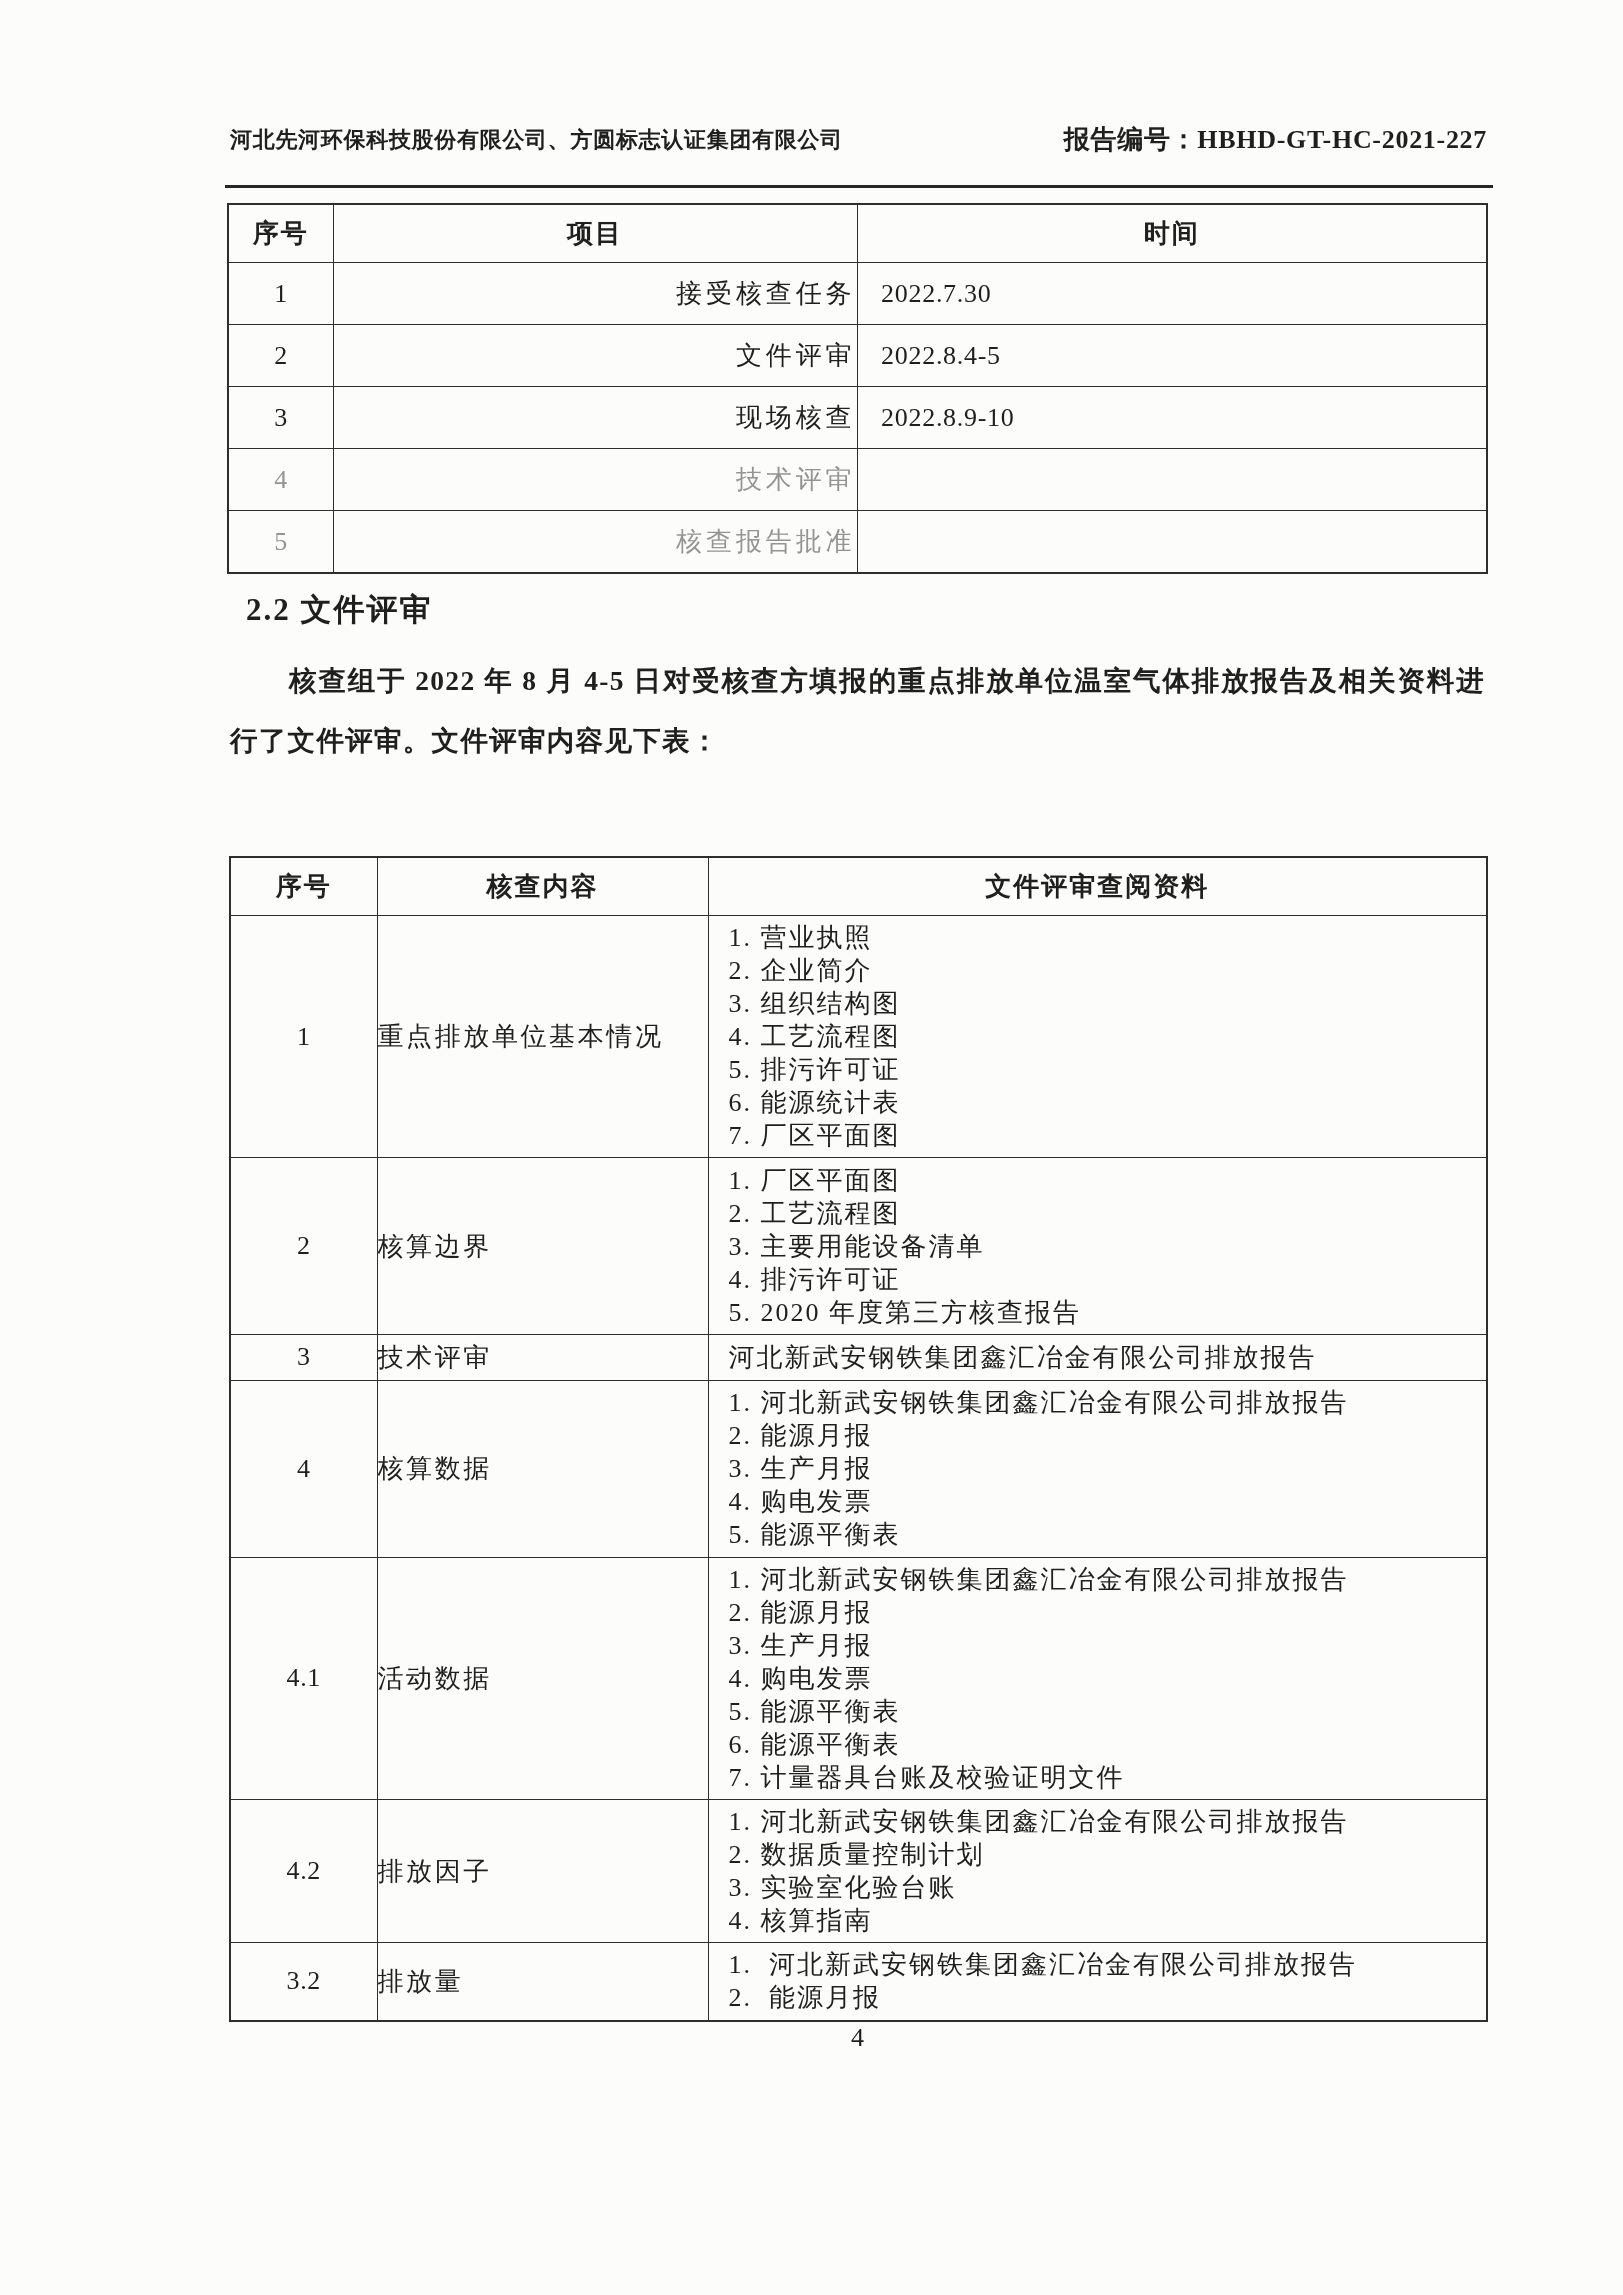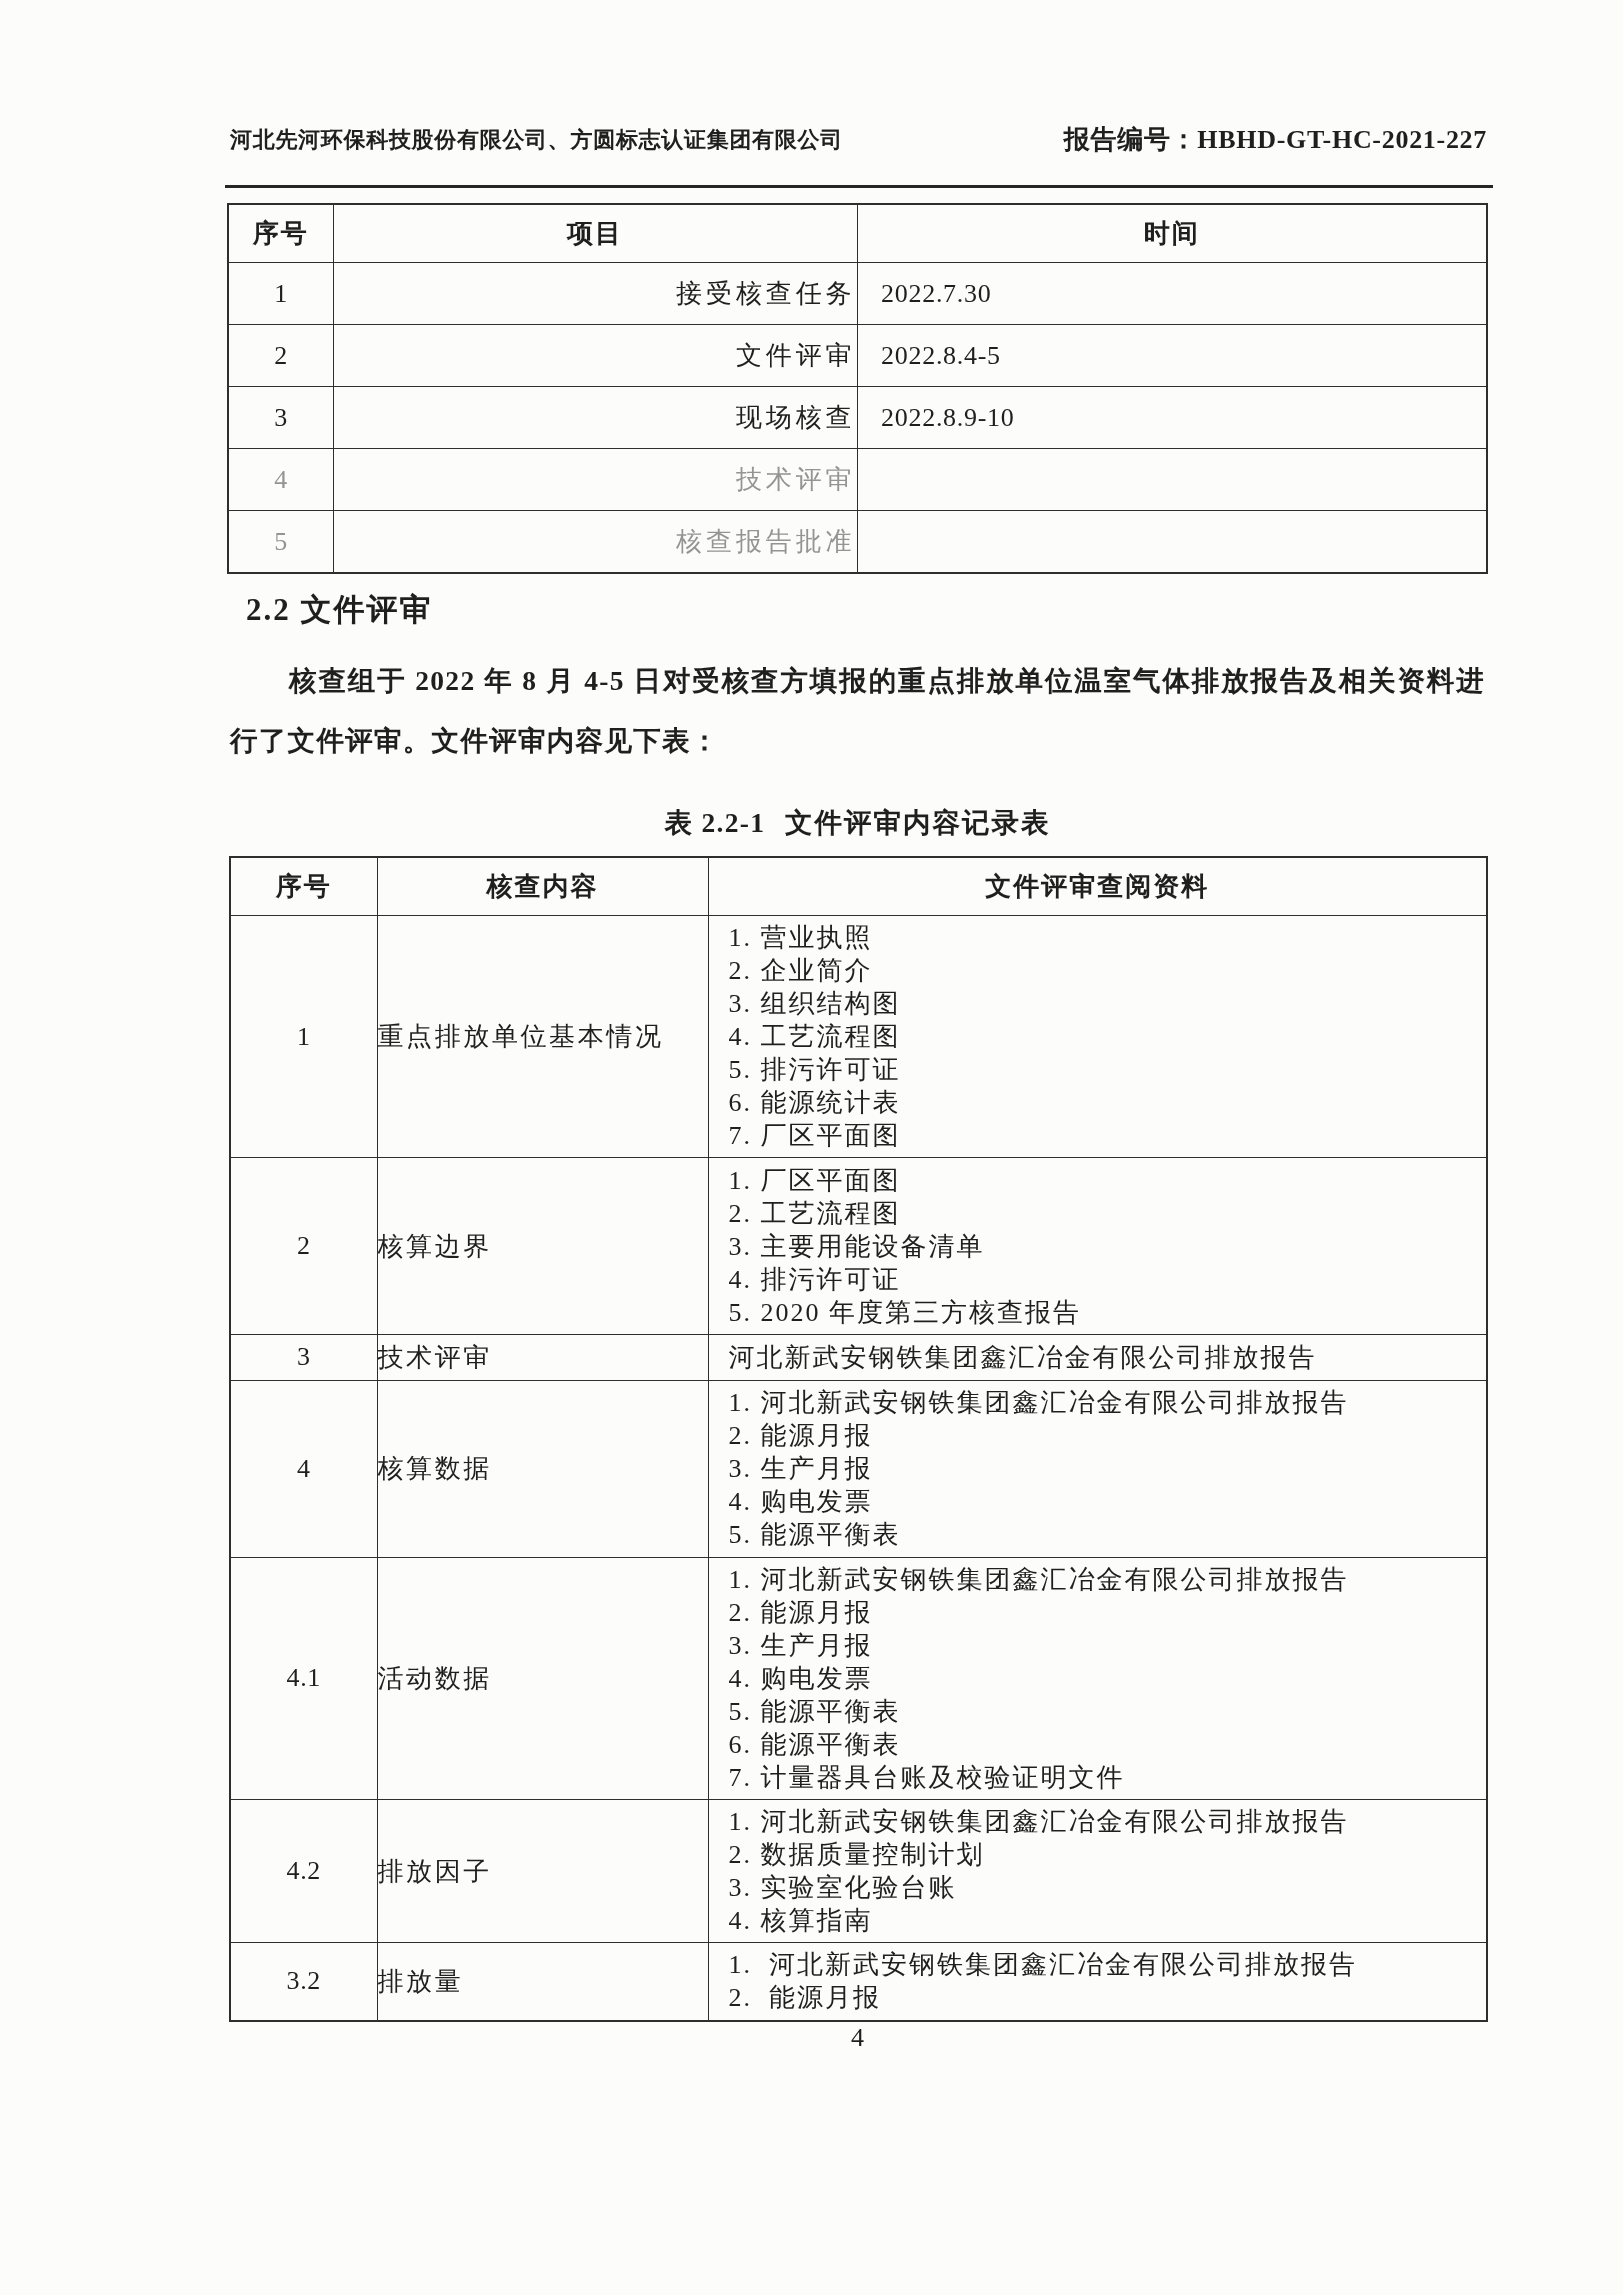--- a/index.html
+++ b/index.html
@@ -91,23 +91,20 @@
           <td class="c-item">核查报告批准</td>
           <td class="c-time"></td>
         </tr>
       </tbody>
   </table>
 
   <div class="sec-heading">2.2 文件评审</div>
 
   <div class="para">核查组于 2022 年 8 月 4-5 日对受核查方填报的重点排放单位温室气体排放报告及相关资料进行了文件评审。文件评审内容见下表：</div>
 
-  <div class="caption">
-    <span>表 2.2-1</span><span class="cap-title">文件评审内容记录表</span>
-  </div>
 
   <table class="tbl tbl2">
     <colgroup>
         <col style="width:147px">
         <col style="width:331px">
         <col style="width:779px">
       </colgroup>
     <thead>
       <tr>
         <th>序号</th>

